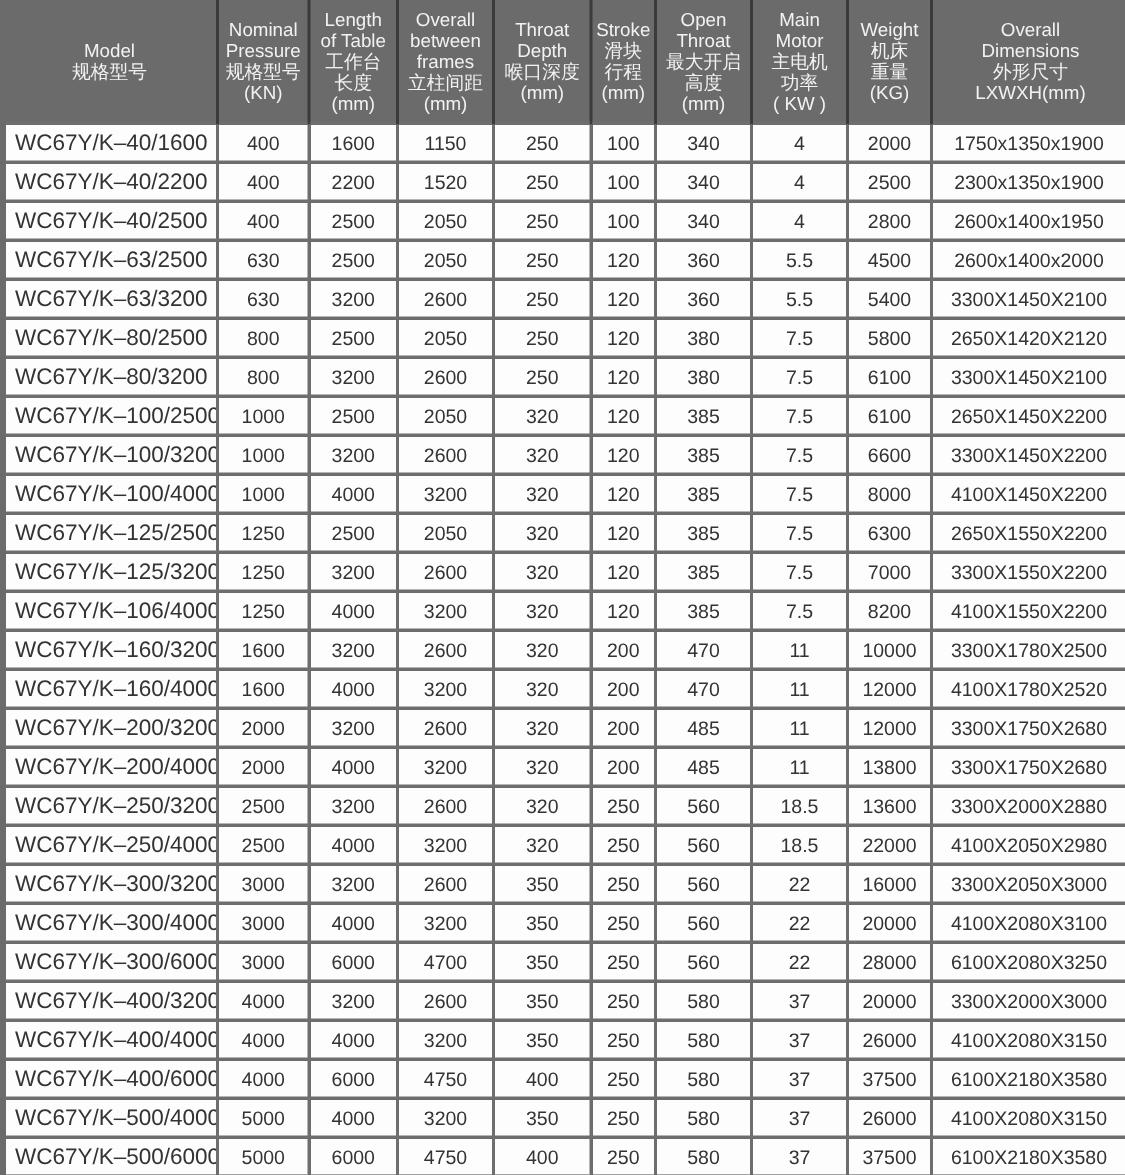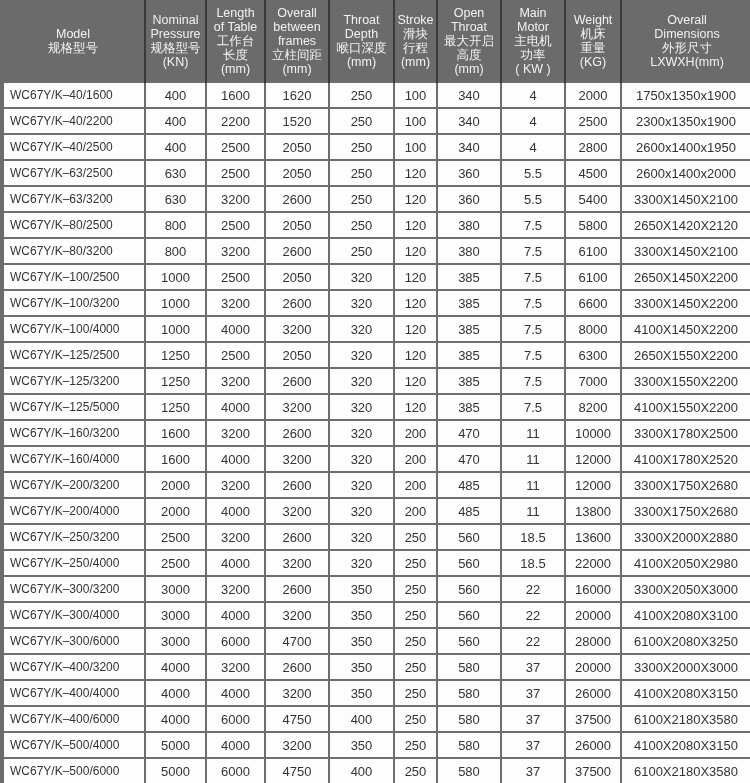--- a/index.html
+++ b/index.html
@@ -11,21 +11,21 @@
     border-left: 2px solid #3a3a3a; border-right: 2px solid #3a3a3a;
     height: 81px; padding: 0 1px; vertical-align: middle; text-align: center;
   }
   th:first-child { border-left: none; }
   th:last-child { border-right: none; }
   th .line { display: block; }
   td {
     background: #fdfdfd; font-size: 13px; height: 24px; text-align: center; white-space: nowrap;
     border: 2px solid #6e6e6e; padding: 0; overflow: hidden;
   }
-  td:first-child { text-align: left; padding-left: 6px; font-size: 12px; border-left: 4px solid #6b6b6b; }
+  td:first-child { text-align: left; padding-left: 6px; font-size: 15px; border-left: 4px solid #6b6b6b; }
   td:last-child { border-right: 4px solid #6b6b6b; }
   tr:last-child td { border-bottom: 4px solid #6b6b6b; }
   col.c0 { width: 143px; } col.c1 { width: 61px; } col.c2 { width: 59px; } col.c3 { width: 64px; }
   col.c4 { width: 65px; } col.c5 { width: 43px; } col.c6 { width: 64px; } col.c7 { width: 64px; }
   col.c8 { width: 56px; } col.c9 { width: 131px; }
 </style>
 </head>
 <body>
 
 <div class="wrap">
@@ -106,21 +106,21 @@
             <span class="line">外形尺寸</span>
             <span class="line">LXWXH(mm)</span>
           </th>
         </tr>
     </thead>
     <tbody id="table-body">
         <tr>
           <td>WC67Y/K–40/1600</td>
           <td>400</td>
           <td>1600</td>
-          <td>1620</td>
+          <td>1150</td>
           <td>250</td>
           <td>100</td>
           <td>340</td>
           <td>4</td>
           <td>2000</td>
           <td>1750x1350x1900</td>
         </tr>
         <tr>
           <td>WC67Y/K–40/2200</td>
           <td>400</td>
@@ -247,21 +247,21 @@
           <td>3200</td>
           <td>2600</td>
           <td>320</td>
           <td>120</td>
           <td>385</td>
           <td>7.5</td>
           <td>7000</td>
           <td>3300X1550X2200</td>
         </tr>
         <tr>
-          <td>WC67Y/K–125/5000</td>
+          <td>WC67Y/K–106/4000</td>
           <td>1250</td>
           <td>4000</td>
           <td>3200</td>
           <td>320</td>
           <td>120</td>
           <td>385</td>
           <td>7.5</td>
           <td>8200</td>
           <td>4100X1550X2200</td>
         </tr>

